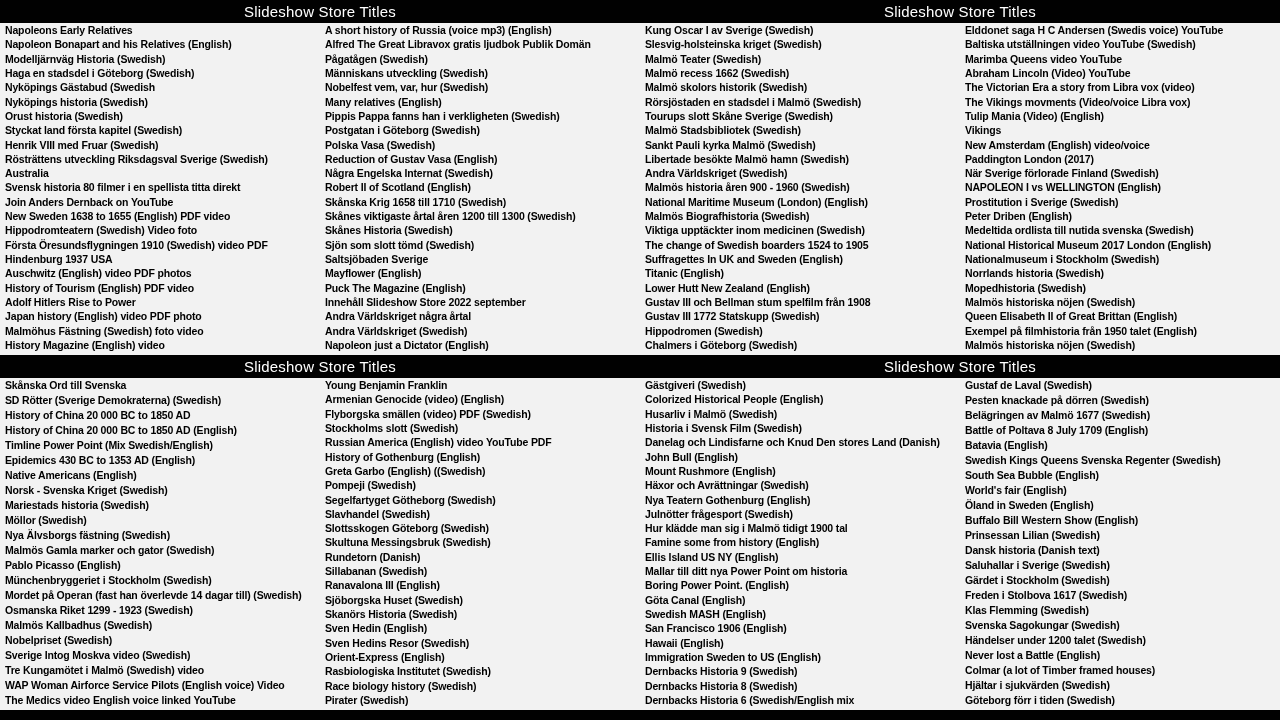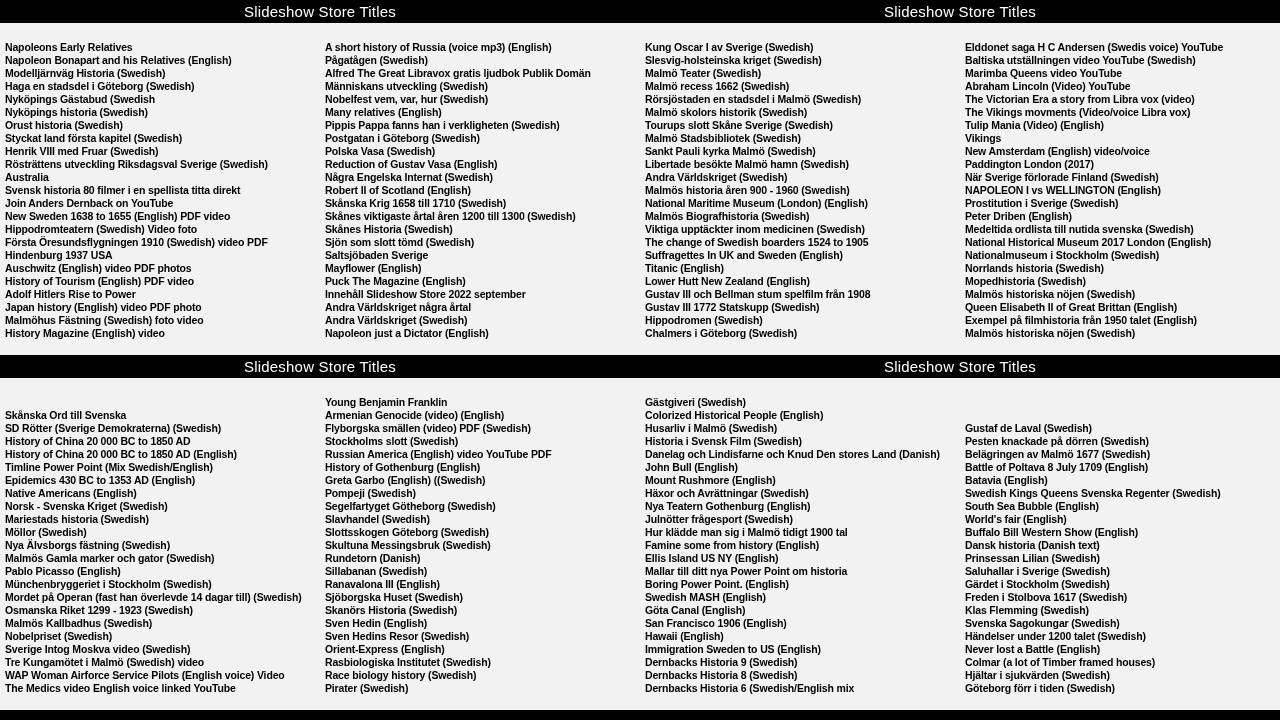--- a/index.html
+++ b/index.html
@@ -33,22 +33,22 @@
   .section {
     flex: 1 1 auto;
     display: grid;
     grid-template-columns: repeat(4, 1fr);
     background: #f2f2f2;
     overflow: hidden;
   }
   .col {
     display: flex;
     flex-direction: column;
-    justify-content: flex-end;
-    padding: 1px 6px 15px 5px;
+    justify-content: space-between;
+    padding: 1px 6px 3px 5px;
     overflow: hidden;
   }
   .cell {
     font-size: 10.5px;
     font-weight: 700;
     color: #000000;
     letter-spacing: -0.15px;
     white-space: nowrap;
     overflow: hidden;
     line-height: 13px;
@@ -90,22 +90,22 @@
         <div class="cell">Hindenburg 1937 USA</div>
         <div class="cell">Auschwitz (English) video PDF photos</div>
         <div class="cell">History of Tourism (English) PDF video</div>
         <div class="cell">Adolf Hitlers Rise to Power</div>
         <div class="cell">Japan history (English) video PDF photo</div>
         <div class="cell">Malmöhus Fästning (Swedish) foto video</div>
         <div class="cell">History Magazine (English) video</div>
       </div>
     <div class="col">
         <div class="cell">A short history of Russia (voice mp3) (English)</div>
+        <div class="cell">Alfred The Great Libravox gratis ljudbok Publik Domän</div>
         <div class="cell">Pågatågen (Swedish)</div>
-        <div class="cell">Alfred The Great Libravox gratis ljudbok Publik Domän</div>
         <div class="cell">Människans utveckling (Swedish)</div>
         <div class="cell">Nobelfest vem, var, hur (Swedish)</div>
         <div class="cell">Many relatives (English)</div>
         <div class="cell">Pippis Pappa fanns han i verkligheten (Swedish)</div>
         <div class="cell">Postgatan i Göteborg (Swedish)</div>
         <div class="cell">Polska Vasa (Swedish)</div>
         <div class="cell">Reduction of Gustav Vasa (English)</div>
         <div class="cell">Några Engelska Internat (Swedish)</div>
         <div class="cell">Robert II of Scotland (English)</div>
         <div class="cell">Skånska Krig 1658 till 1710 (Swedish)</div>
@@ -118,22 +118,22 @@
         <div class="cell">Innehåll Slideshow Store 2022 september</div>
         <div class="cell">Andra Världskriget några årtal</div>
         <div class="cell">Andra Världskriget (Swedish)</div>
         <div class="cell">Napoleon just a Dictator (English)</div>
       </div>
     <div class="col">
         <div class="cell">Kung Oscar I av Sverige (Swedish)</div>
         <div class="cell">Slesvig-holsteinska kriget (Swedish)</div>
         <div class="cell">Malmö Teater (Swedish)</div>
         <div class="cell">Malmö recess 1662 (Swedish)</div>
+        <div class="cell">Malmö skolors historik (Swedish)</div>
         <div class="cell">Rörsjöstaden en stadsdel i Malmö (Swedish)</div>
-        <div class="cell">Malmö skolors historik (Swedish)</div>
         <div class="cell">Tourups slott Skåne Sverige (Swedish)</div>
         <div class="cell">Malmö Stadsbibliotek (Swedish)</div>
         <div class="cell">Sankt Pauli kyrka Malmö (Swedish)</div>
         <div class="cell">Libertade besökte Malmö hamn (Swedish)</div>
         <div class="cell">Andra Världskriget (Swedish)</div>
         <div class="cell">Malmös historia åren 900 - 1960 (Swedish)</div>
         <div class="cell">National Maritime Museum (London) (English)</div>
         <div class="cell">Malmös Biografhistoria (Swedish)</div>
         <div class="cell">Viktiga upptäckter inom medicinen (Swedish)</div>
         <div class="cell">The change of Swedish boarders 1524 to 1905</div>
@@ -236,41 +236,42 @@
         <div class="cell">John Bull (English)</div>
         <div class="cell">Mount Rushmore (English)</div>
         <div class="cell">Häxor och Avrättningar (Swedish)</div>
         <div class="cell">Nya Teatern Gothenburg (English)</div>
         <div class="cell">Julnötter frågesport (Swedish)</div>
         <div class="cell">Hur klädde man sig i Malmö tidigt 1900 tal</div>
         <div class="cell">Famine some from history (English)</div>
         <div class="cell">Ellis Island US NY (English)</div>
         <div class="cell">Mallar till ditt nya Power Point om historia</div>
         <div class="cell">Boring Power Point. (English)</div>
+        <div class="cell">Göta Canal (English)</div>
         <div class="cell">Swedish MASH (English)</div>
-        <div class="cell">Göta Canal (English)</div>
         <div class="cell">San Francisco 1906 (English)</div>
         <div class="cell">Hawaii (English)</div>
         <div class="cell">Immigration Sweden to US (English)</div>
         <div class="cell">Dernbacks Historia 9 (Swedish)</div>
         <div class="cell">Dernbacks Historia 8 (Swedish)</div>
         <div class="cell">Dernbacks Historia 6 (Swedish/English mix</div>
       </div>
     <div class="col">
         <div class="cell">Gustaf de Laval (Swedish)</div>
         <div class="cell">Pesten knackade på dörren (Swedish)</div>
         <div class="cell">Belägringen av Malmö 1677 (Swedish)</div>
         <div class="cell">Battle of Poltava 8 July 1709 (English)</div>
         <div class="cell">Batavia (English)</div>
         <div class="cell">Swedish Kings Queens Svenska Regenter (Swedish)</div>
         <div class="cell">South Sea Bubble (English)</div>
         <div class="cell">World's fair (English)</div>
+        <div class="cell">Öland in Sweden (English)</div>
         <div class="cell">Buffalo Bill Western Show (English)</div>
+        <div class="cell">Prinsessan Lilian (Swedish)</div>
         <div class="cell">Dansk historia (Danish text)</div>
-        <div class="cell">Prinsessan Lilian (Swedish)</div>
         <div class="cell">Saluhallar i Sverige (Swedish)</div>
         <div class="cell">Gärdet i Stockholm (Swedish)</div>
         <div class="cell">Freden i Stolbova 1617 (Swedish)</div>
         <div class="cell">Klas Flemming (Swedish)</div>
         <div class="cell">Svenska Sagokungar (Swedish)</div>
         <div class="cell">Händelser under 1200 talet (Swedish)</div>
         <div class="cell">Never lost a Battle (English)</div>
         <div class="cell">Colmar (a lot of Timber framed houses)</div>
         <div class="cell">Hjältar i sjukvärden (Swedish)</div>
         <div class="cell">Göteborg förr i tiden (Swedish)</div>

